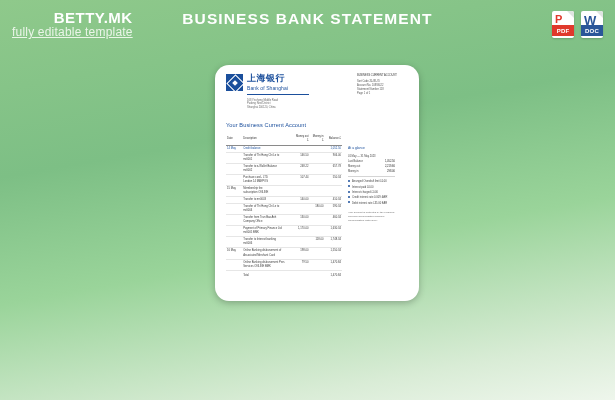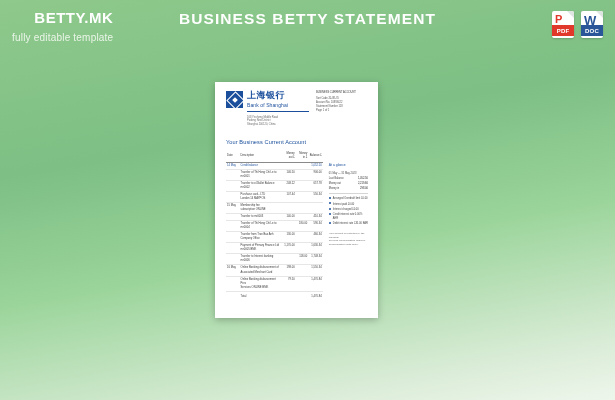--- a/index.html
+++ b/index.html
@@ -16,22 +16,21 @@
   }
   
   .brand {
     position: absolute; left: 12px; top: 10px; text-align: right;
   }
   .brand-logo {
     font-size: 15px; font-weight: bold; color: #ffffff; letter-spacing: 0.5px;
     line-height: 1;
   }
   .brand-sub {
-    margin-top: 7px;
-    font-size: 10px; color: #eaf5e8; letter-spacing: 0.2px;
+    font-size: 12px; color: #eaf5e8; letter-spacing: 0.2px; text-decoration: underline;
   }
   .doc-title {
     position: absolute; left: 0; right: 0; top: 10px;
     text-align: center;
     font-size: 15.5px; font-weight: bold; color: #ffffff;
     letter-spacing: 1.1px;
   }
   .file-icons {
     position: absolute; right: 12px; top: 11px;
     display: flex; gap: 7px; align-items: flex-start;
@@ -63,29 +62,30 @@
     font-size:13px; font-weight:bold; color:#2a5699; line-height:1;
   }
   .fileicon.pdf .pglyph {
     position:absolute; left:3px; top:3px;
     font-size:11px; font-weight:bold; color:#e0392c; line-height:1;
   }
 
   
   .sheet {
     position: absolute;
-    left: 215px; top: 82px;
-    width: 163px; height: 236px;
+    left: 215px; top: 65px;
+    width: 204px; height: 236px;
     background: #ffffff;
     box-shadow: 0 2px 7px rgba(0,0,0,0.25);
     padding: 9px 10px 8px 11px;
     font-size: 3.1px;
     color: #2c2c2c;
     line-height: 1.5;
     overflow: hidden;
+    border-radius: 14px;
   }
   .sheet-top { display: flex; justify-content: space-between; align-items: flex-start; }
   .bank-block { display: flex; align-items: flex-start; gap: 4px; }
   .bank-mark {
     width: 17px; height: 17px; background: #1b4f9c;
     position: relative; flex: none;
   }
   .bank-mark::before {
     content: ""; position: absolute; left: 3px; top: 3px;
     width: 11px; height: 11px;
@@ -144,21 +144,21 @@
 </head>
 <body>
 
 <div class="page">
 
   <div class="brand">
     <div class="brand-logo">BETTY.MK</div>
     <div class="brand-sub">fully editable template</div>
   </div>
 
-  <div class="doc-title">BUSINESS BETTY STATEMENT</div>
+  <div class="doc-title">BUSINESS BANK STATEMENT</div>
 
   <div class="file-icons">
     <div class="fileicon pdf">
       <div class="fold"></div>
       <div class="pglyph">P</div>
       <div class="band"></div>
       <div class="tag">PDF</div>
     </div>
     <div class="fileicon doc">
       <div class="fold"></div>

